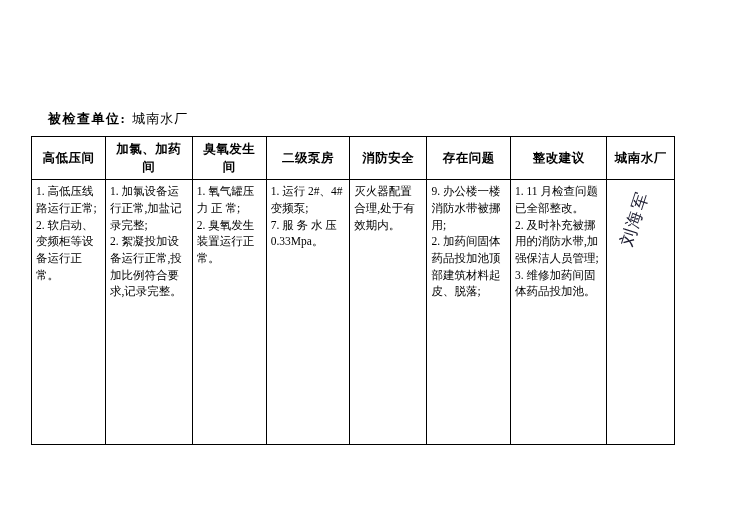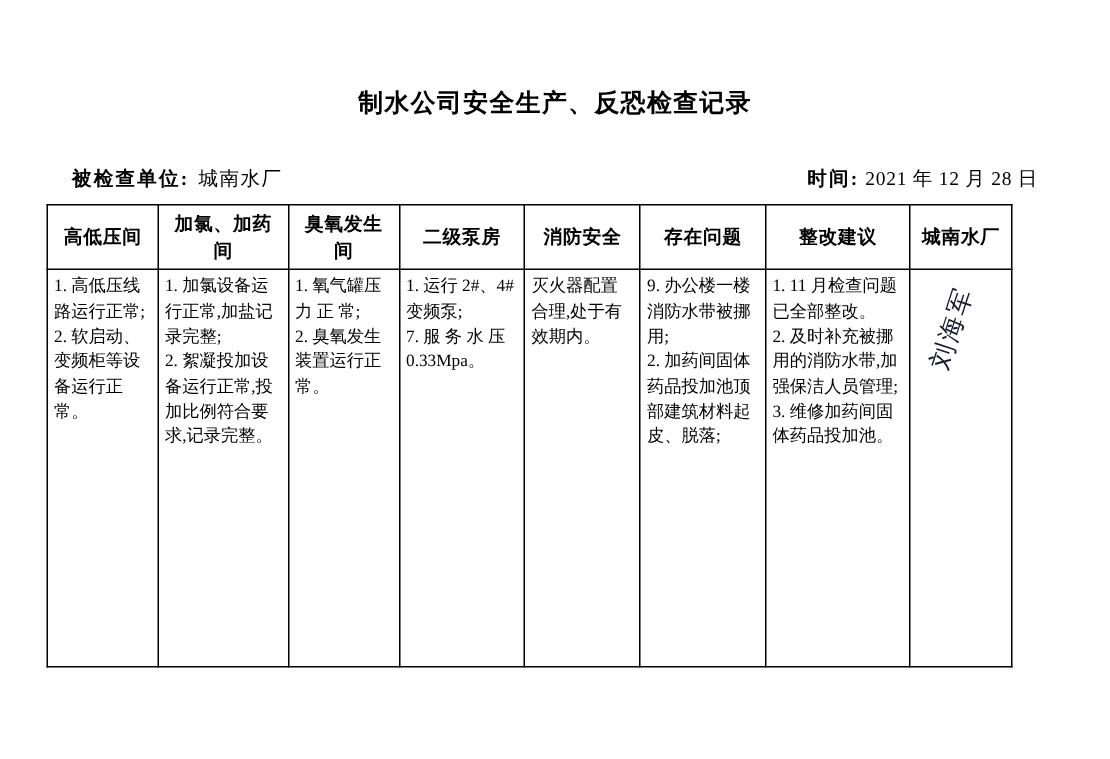--- a/index.html
+++ b/index.html
@@ -140,28 +140,24 @@
   }
   .footer-right .names span {
     margin-left: 12px;
   }
 </style>
 </head>
 <body>
 
 <div class="page">
 
-  <div class="doc-title">制水公司安全生产、反恐检查记录</div>
 
   <div class="meta-row">
     <div class="meta-left">
       <span class="lbl">被检查单位:</span><span class="val">城南水厂</span>
-    </div>
-    <div class="meta-right">
-      <span class="lbl">时间:</span> <span class="val">2021 年 12 月 28 日</span>
     </div>
   </div>
 
   <table class="grid">
     <colgroup>
       <col style="width:11.5%">
       <col style="width:13.5%">
       <col style="width:11.5%">
       <col style="width:13%">
       <col style="width:12%">

